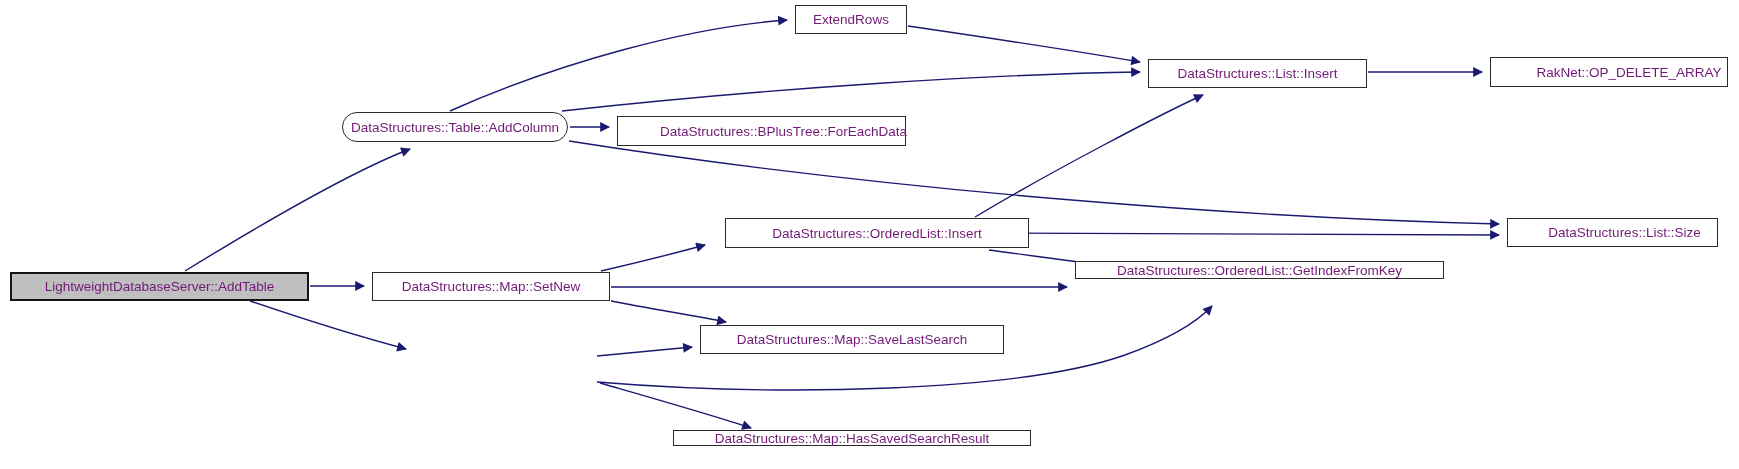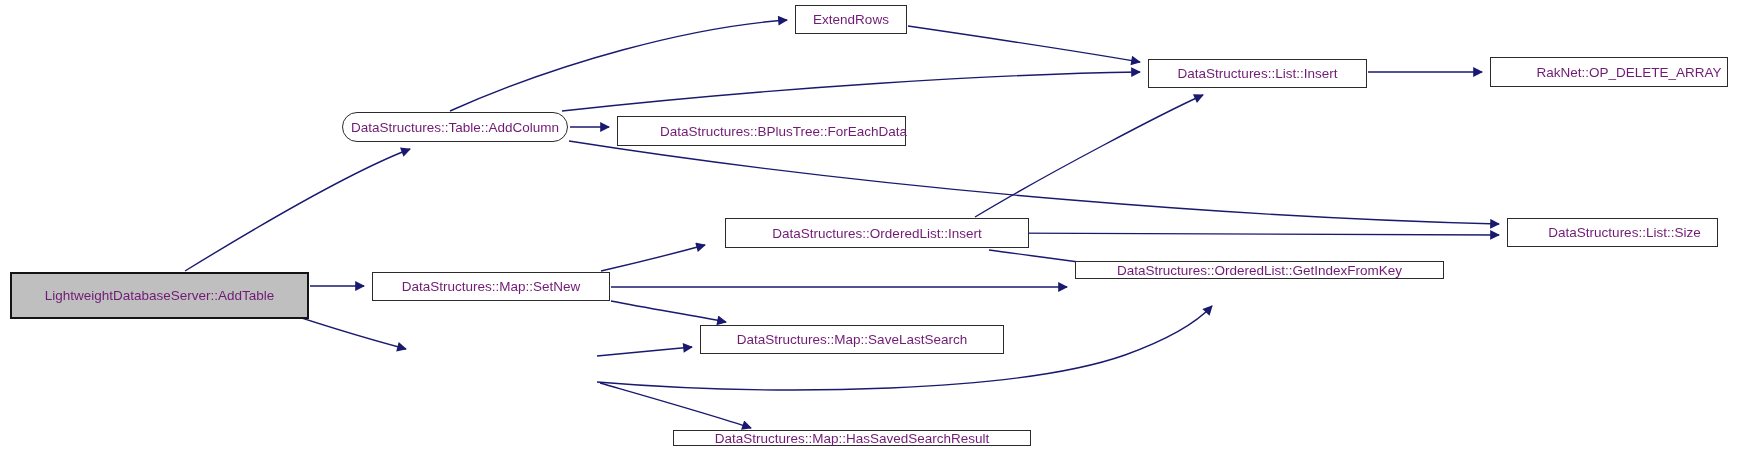--- a/index.html
+++ b/index.html
@@ -70,21 +70,21 @@
     <path class="edge" marker-end="url(#arrow)" d="M 989,250 C 1040,257 1092,263 1122,269"></path>
     <path class="edge" marker-end="url(#arrow)" d="M 990,233 L 1499,235"></path>
     <path class="edge" marker-end="url(#arrow)" d="M 601,271 C 640,262 672,254 705,245"></path>
     <path class="edge" marker-end="url(#arrow)" d="M 611,287 L 1067,287"></path>
     <path class="edge" marker-end="url(#arrow)" d="M 611,301 C 652,309 690,315 726,322"></path>
     <path class="edge" marker-end="url(#arrow)" d="M 597,356 C 630,353 662,350 692,347"></path>
     <path class="edge" marker-end="url(#arrow)" d="M 597,382 C 780,397 1020,392 1125,355 C 1172,338 1198,321 1212,306"></path>
     <path class="edge" marker-end="url(#arrow)" d="M 600,383 C 652,398 712,415 751,428"></path>
   </svg>
 
-  <div class="node highlight" style="left:10px;   top:272px; width:299px; height:47px;">LightweightDatabaseServer::AddTable</div>
+  <div class="node highlight" style="left:10px;   top:272px; width:299px; height:29px;">LightweightDatabaseServer::AddTable</div>
   <div class="node" style="left:342px;  top:112px; width:226px; height:30px;border-radius:15px;">DataStructures::Table::AddColumn</div>
   <div class="node" style="left:795px;  top:5px;   width:112px; height:29px;">ExtendRows</div>
   <div class="node" style="left:617px;  top:116px; width:289px; height:30px;padding-left:44px;">DataStructures::BPlusTree::ForEachData</div>
   <div class="node" style="left:1148px; top:59px;  width:219px; height:29px;">DataStructures::List::Insert</div>
   <div class="node" style="left:1490px; top:57px;  width:238px; height:30px;padding-left:40px;">RakNet::OP_DELETE_ARRAY</div>
   <div class="node" style="left:712px;  top:218px; width:304px; height:30px;margin-left:13px;">DataStructures::OrderedList::Insert</div>
   <div class="node" style="left:1507px; top:218px; width:211px; height:29px;padding-left:24px;">DataStructures::List::Size</div>
   <div class="node" style="left:372px;  top:272px; width:238px; height:29px;text-align:center;">DataStructures::Map::SetNew</div>
   <div class="node" style="left:1075px; top:261px; width:369px; height:18px;">DataStructures::OrderedList::GetIndexFromKey</div>
   <div class="node" style="left:700px;  top:325px; width:304px; height:29px;">DataStructures::Map::SaveLastSearch</div>

